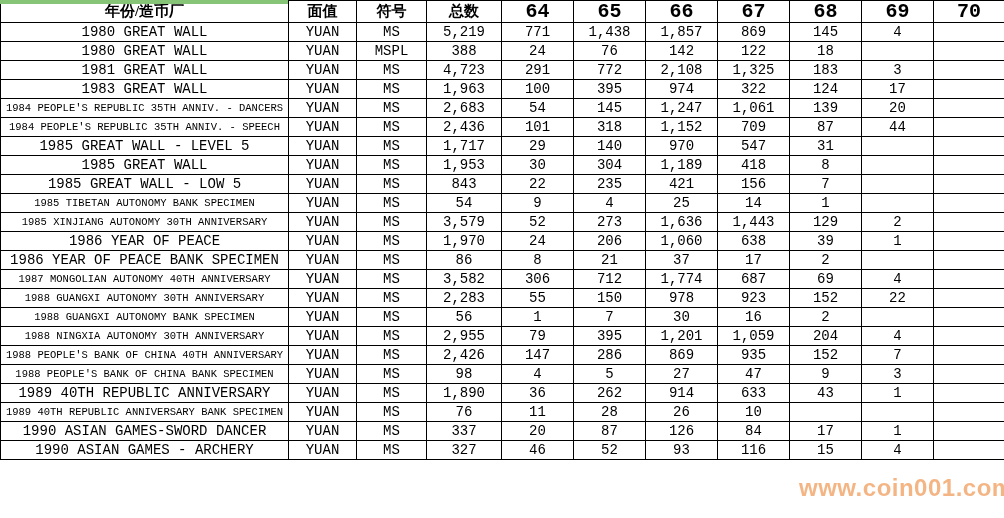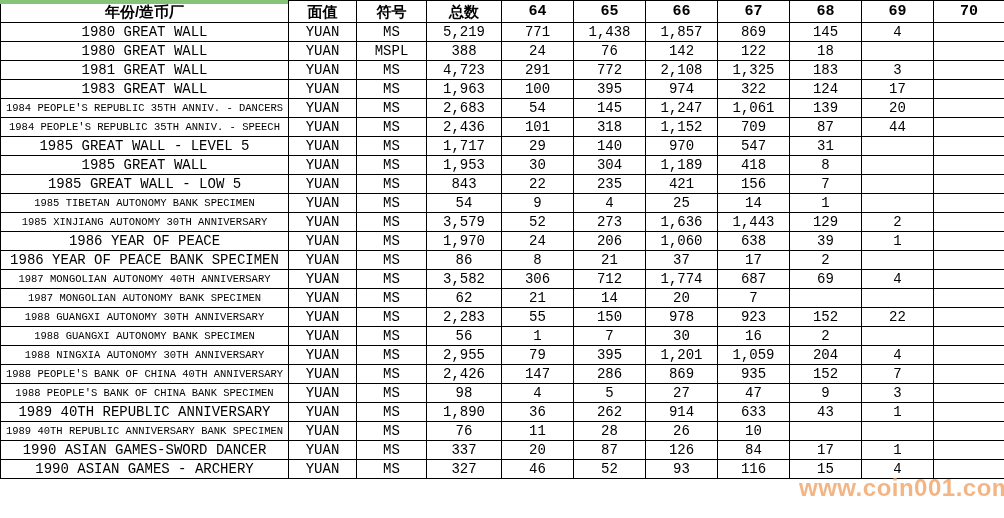--- a/index.html
+++ b/index.html
@@ -25,26 +25,26 @@
     border: 1px solid #000;
     text-align: center;
     vertical-align: middle;
     padding: 0;
     overflow: hidden;
     white-space: nowrap;
     font-family: "Liberation Mono", monospace;
   }
   table.census thead th {
     height: 21px;
-    font-size: 15px;
+    font-size: 20px;
     font-weight: bold;
     line-height: 21px;
   }
   table.census thead th.c-name-h {
-    font-family: Liberation Sans, sans-serif;
+    font-family: Liberation Serif, serif;
     font-size: 15px;
     margin-left: 20px;
   }
   table.census tbody td {
     height: 18px;
     font-size: 14px;
     line-height: 18px;
     font-weight: normal;
   }
   table.census tbody td.sm {
@@ -281,33 +281,20 @@
         <td class="c-total">3,582</td>
         <td class="c-grade">306</td>
         <td class="c-grade">712</td>
         <td class="c-grade">1,774</td>
         <td class="c-grade">687</td>
         <td class="c-grade">69</td>
         <td class="c-grade">4</td>
         <td class="c-grade"></td>
       </tr>
       <tr>
-        <td class="c-name sm">1987 MONGOLIAN AUTONOMY BANK SPECIMEN</td>
-        <td class="c-denom">YUAN</td>
-        <td class="c-symbol">MS</td>
-        <td class="c-total">62</td>
-        <td class="c-grade">21</td>
-        <td class="c-grade">14</td>
-        <td class="c-grade">20</td>
-        <td class="c-grade">7</td>
-        <td class="c-grade"></td>
-        <td class="c-grade"></td>
-        <td class="c-grade"></td>
-      </tr>
-      <tr>
         <td class="c-name sm">1988 GUANGXI AUTONOMY 30TH ANNIVERSARY</td>
         <td class="c-denom">YUAN</td>
         <td class="c-symbol">MS</td>
         <td class="c-total">2,283</td>
         <td class="c-grade">55</td>
         <td class="c-grade">150</td>
         <td class="c-grade">978</td>
         <td class="c-grade">923</td>
         <td class="c-grade">152</td>
         <td class="c-grade">22</td>

